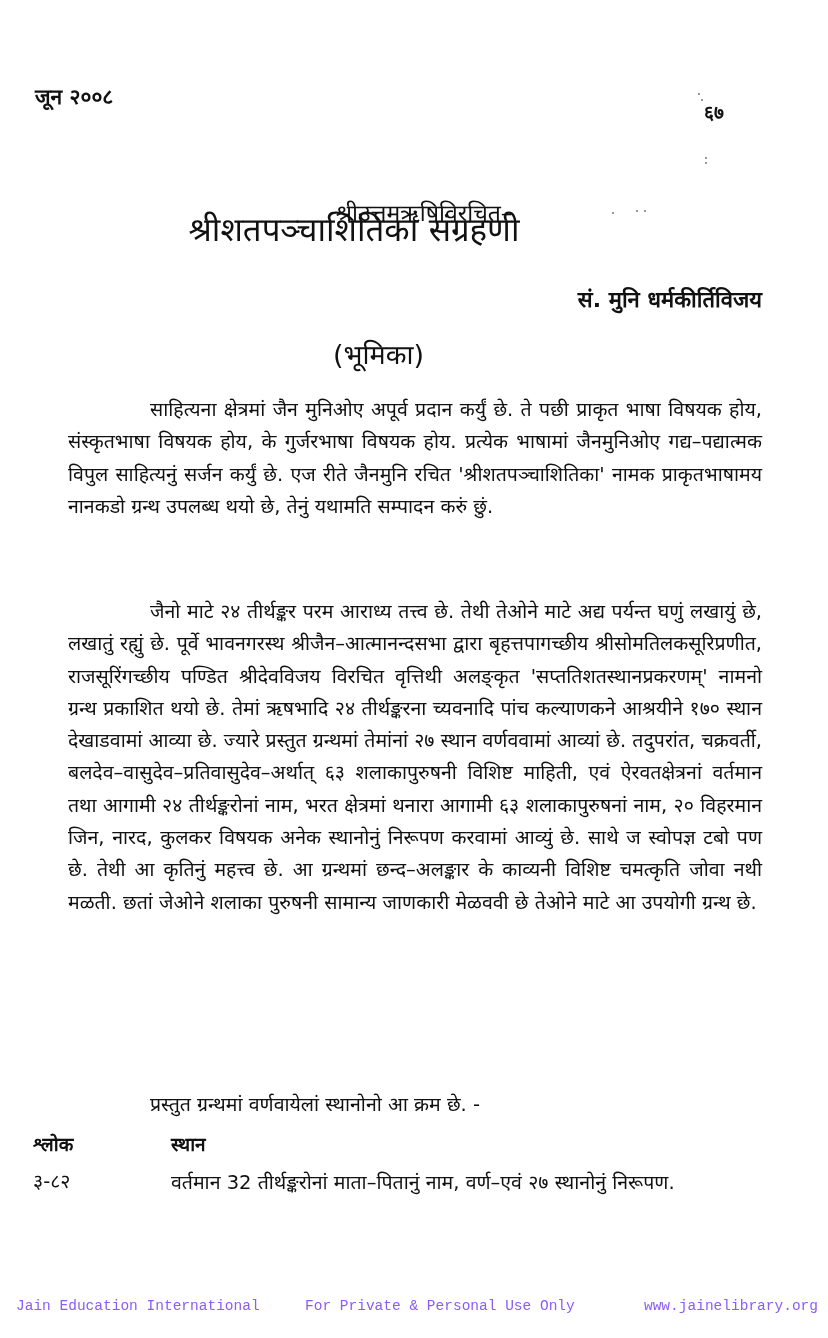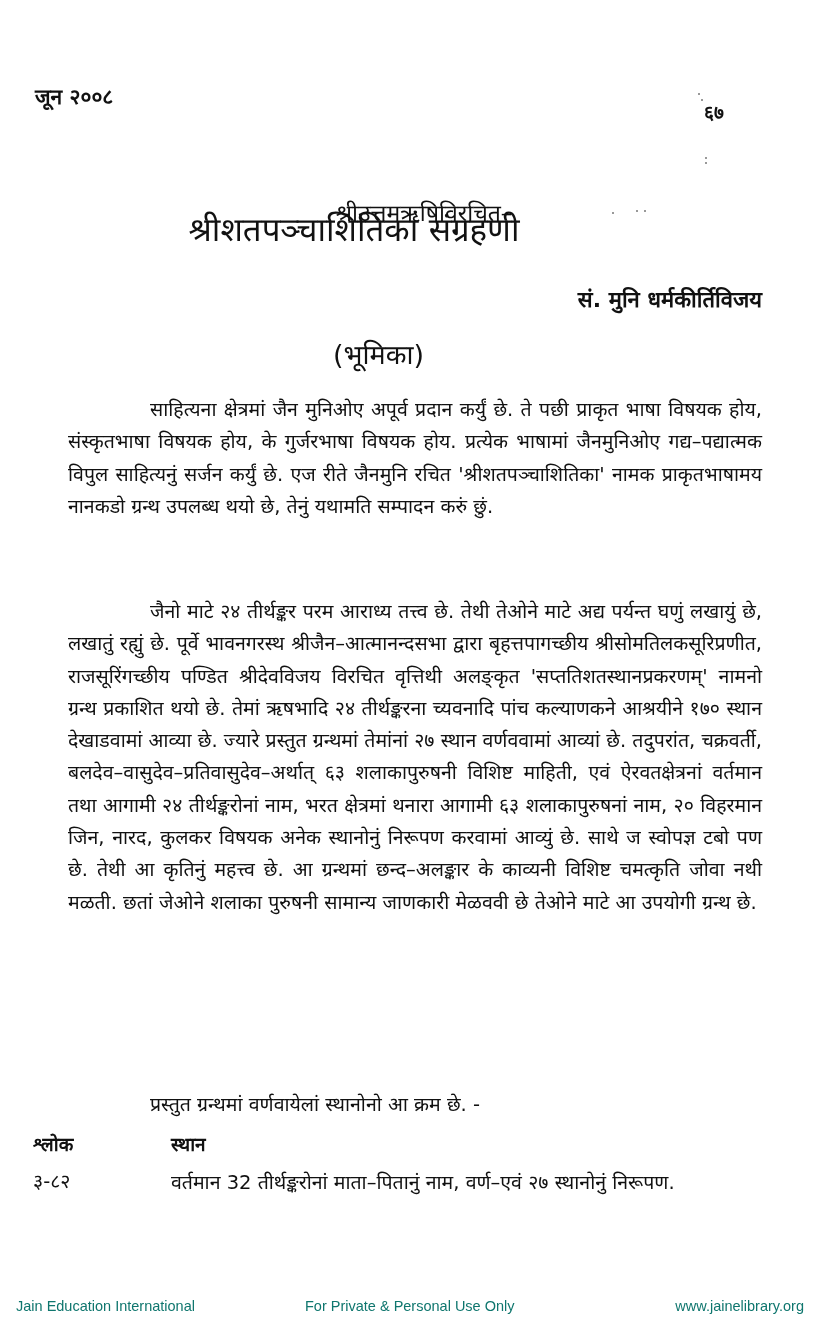--- a/index.html
+++ b/index.html
@@ -18,24 +18,24 @@
     .para { margin: 0; text-indent: 82px; }
     .p1 { top: 394px; }
     .p2 { top: 596px; }
     .p3 { top: 1090px; position: absolute; left: 150px; font-size: 19.5px; }
     .bold { font-weight: normal; }
     .table-head { position: absolute; top: 1131px; font-size: 19px; font-weight: bold; }
     .th-col1 { left: 33px; }
     .th-col2 { left: 171px; }
     .row-num { position: absolute; left: 33px; top: 1167px; font-size: 19.5px; }
     .row-desc { position: absolute; left: 171px; width: 592px; top: 1167px; font-size: 19.5px; line-height: 32px; text-align: justify; }
-    .footer { position: absolute; top: 1298px; font-family: Liberation Sans, sans-serif; font-size: 14.5px; color: #0f766e; }
+    .footer { position: absolute; top: 1298px; font-family: Liberation Mono, monospace; font-size: 14.5px; color: #8b5cf6; }
     .f1 { left: 16px; }
     .f2 { left: 305px; }
-    .f3 { right: 24px; text-align: right; }
+    .f3 { right: 10px; text-align: right; }
   </style>
 </head>
 <body>
 
 <div class="page-date">जून २००८</div>
 <div class="page-number">६७</div>
 <span class="speck" style="left:698px;top:93px;"></span>
 <span class="speck" style="left:701px;top:99px;"></span>
 <span class="speck" style="left:705px;top:157px;"></span>
 <span class="speck" style="left:705px;top:162px;"></span>

